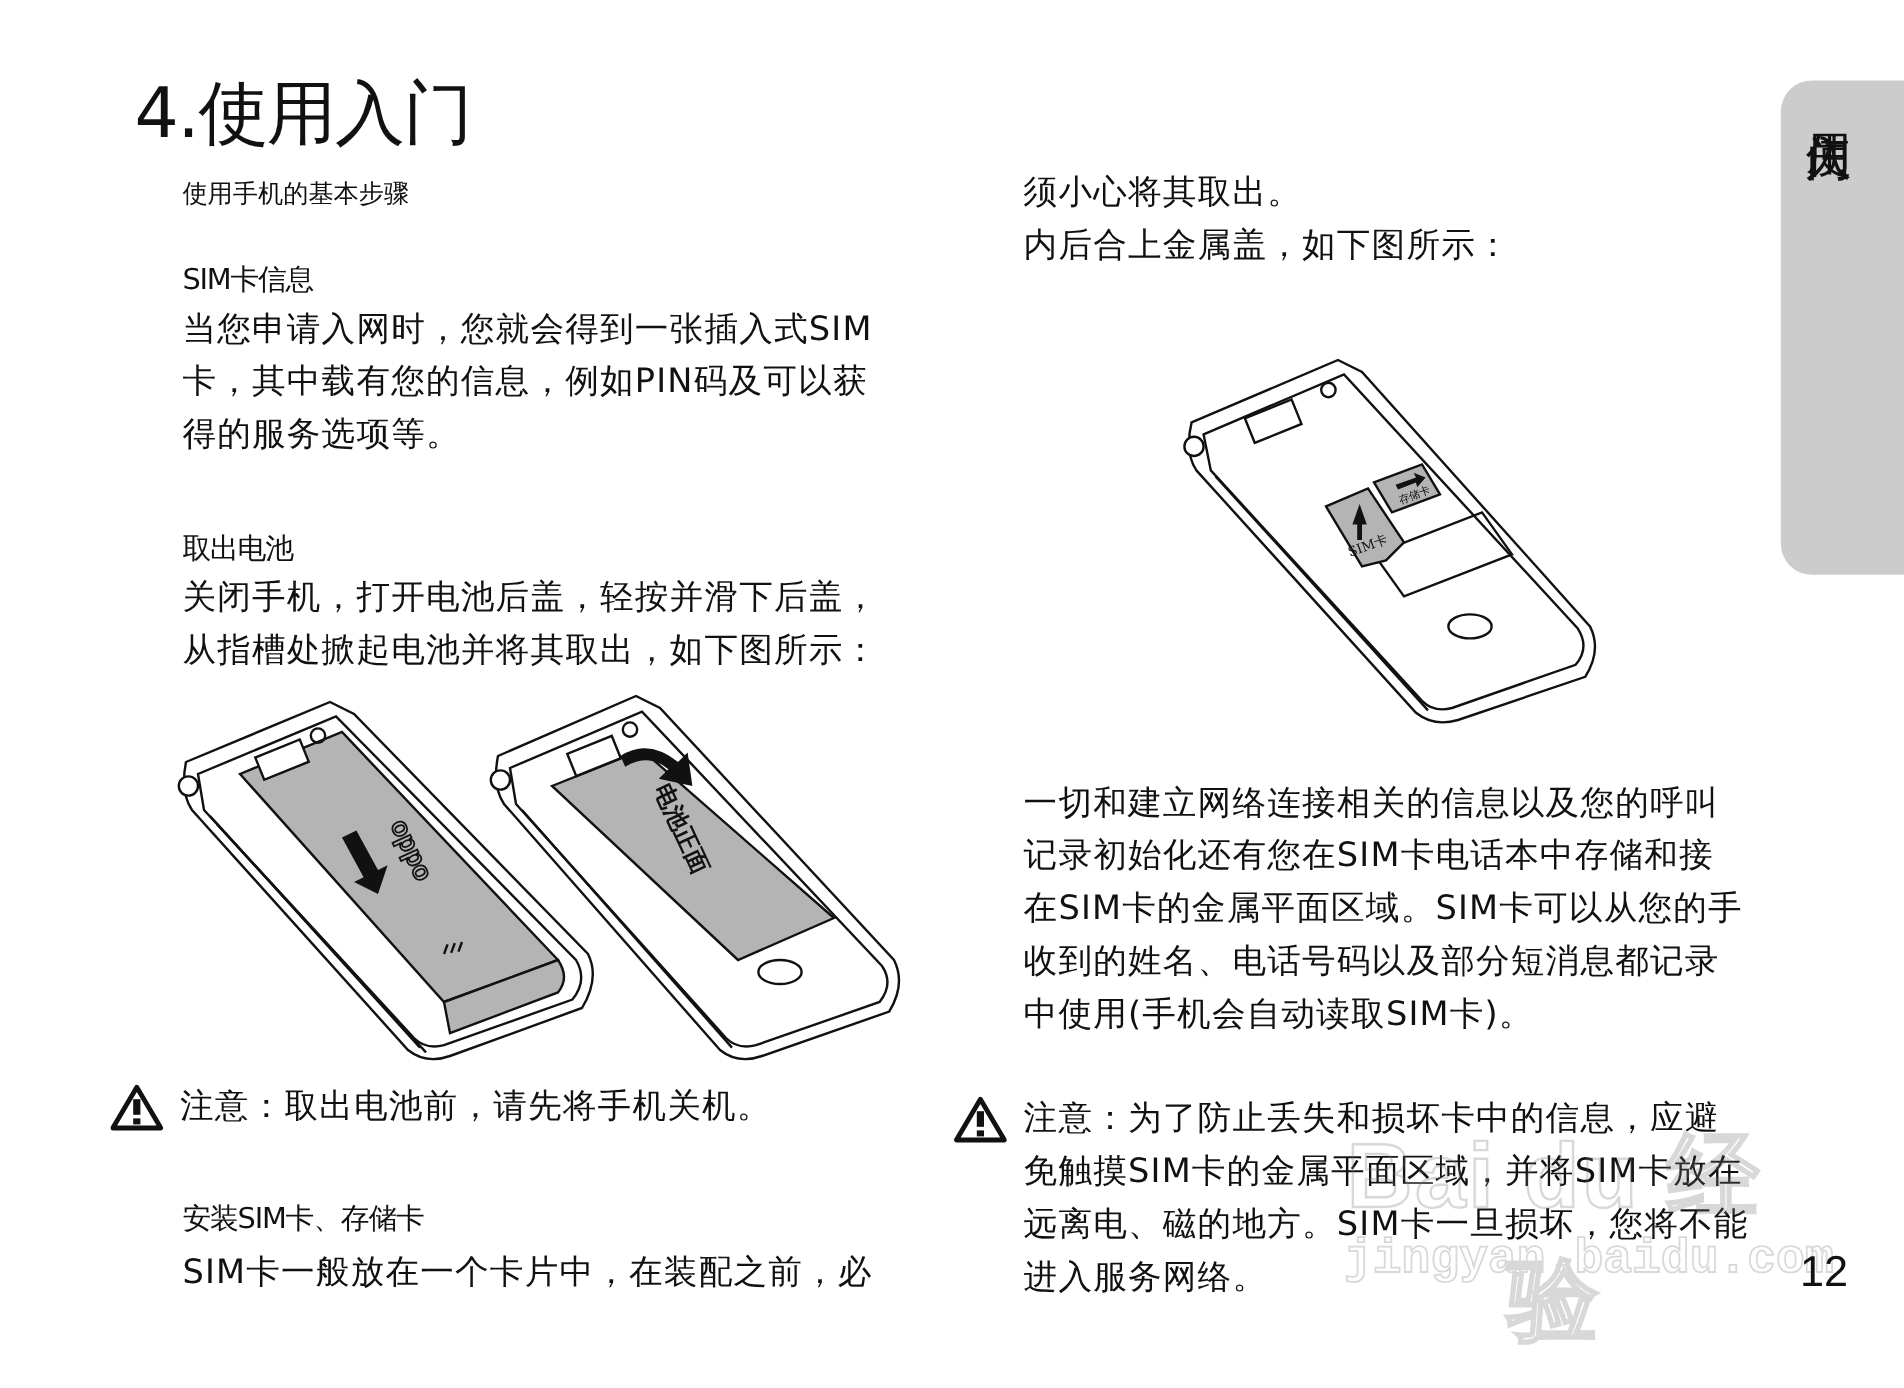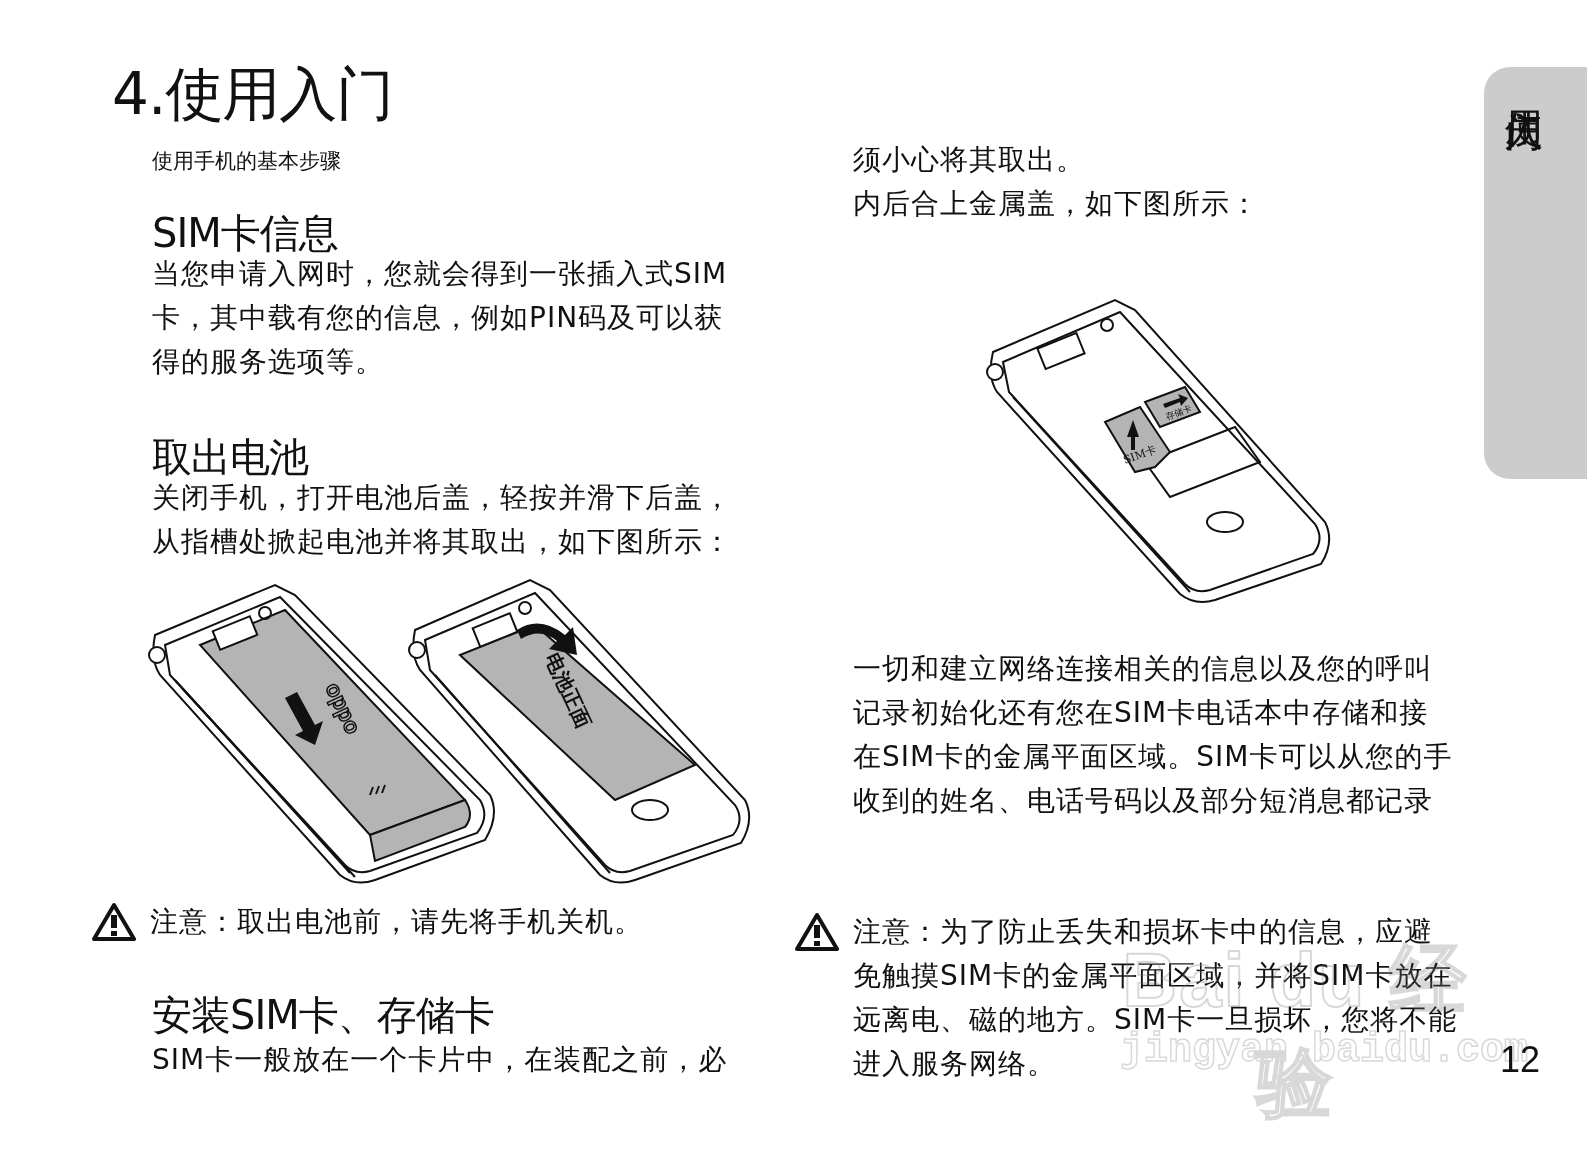--- a/index.html
+++ b/index.html
@@ -1,25 +1,25 @@
 <!DOCTYPE html>
 <html><head>
   <meta charset="utf-8">
   <style>
     html, body { margin: 0; padding: 0; background: #ffffff; }
     body { width: 1587px; height: 1157px; position: relative; overflow: hidden;
            font-family: "DejaVu Sans", "Liberation Sans", sans-serif; color: #111; }
     .abs { position: absolute; }
     .page-title { left: 112px; top: 56px; font-size: 58px; line-height: 76px; font-weight: normal; letter-spacing: -1px; }
     .intro { left: 152px; top: 140px; font-size: 21px; line-height: 42px; }
-    .h2 { font-size: 40px; line-height: 46px; font-weight: normal; letter-spacing: -1px; }
+    .h2 { font-size: 24px; line-height: 46px; font-weight: normal; letter-spacing: -1px; }
     .para { font-size: 28px; line-height: 44px; letter-spacing: 1px; }
     .col-left { left: 152px; width: 600px; }
     .col-right { left: 853px; width: 620px; }
-    .note { display: flex; align-items: flex-start; }
+    .note { display: flex; align-items: center; }
     .note .warn { width: 44px; height: 40px; margin-right: 14px; flex: 0 0 auto; margin-top: 2px; }
     .side-tab { left: 1484px; top: 67px; width: 103px; height: 412px; background: #cccccc;
                 border-radius: 26px 0 0 26px; }
     .side-tab-text { position: absolute; left: 18px; top: 14px; width: 40px; font-size: 38px; line-height: 37px;
                      writing-mode: vertical-rl; text-orientation: upright; letter-spacing: 0px; }
     .page-number { left: 1500px; top: 1038px; font-size: 36px; line-height: 44px; font-family: "Liberation Sans", sans-serif; }
     .watermark { left: 1100px; top: 930px; width: 380px; height: 150px; opacity: 0.28; pointer-events: none; text-align: center; }
     .wm-logo { position: absolute; left: 10px; top: 0; font-size: 76px; font-weight: bold; color: #9a9a9a;
                font-family: "Liberation Sans", sans-serif; letter-spacing: 2px; -webkit-text-stroke: 2px #777; color: transparent; }
     .wm-url { position: absolute; left: 20px; top: 98px; font-size: 40px; font-weight: bold; color: transparent;
@@ -125,20 +125,21 @@
     <text transform="translate(140 172) rotate(-20)" font-size="11" fill="#111" font-family="DejaVu Serif, serif">SIM卡</text>
     <text transform="translate(182 128) rotate(-20)" font-size="9" fill="#111" font-family="DejaVu Serif, serif">存储卡</text>
   </svg>
 </div>
 
 <div class="abs col-right para" style="top:647px;">
   <div>一切和建立网络连接相关的信息以及您的呼叫</div>
   <div>记录初始化还有您在SIM卡电话本中存储和接</div>
   <div>在SIM卡的金属平面区域。SIM卡可以从您的手</div>
   <div>收到的姓名、电话号码以及部分短消息都记录</div>
+  <div>中使用(手机会自动读取SIM卡)。</div>
 </div>
 
 <div class="abs para" style="left:795px; top:910px; width:680px;">
   <div class="note">
     <svg class="warn" viewBox="0 0 44 40">
       <path d="M22 3 L42 37 L2 37 Z" fill="#fff" stroke="#111" stroke-width="4" stroke-linejoin="round"></path>
       <rect x="19" y="13" width="6" height="13" fill="#111"></rect>
       <rect x="19" y="29" width="6" height="5" fill="#111"></rect>
     </svg>
     <span>注意：</span>

